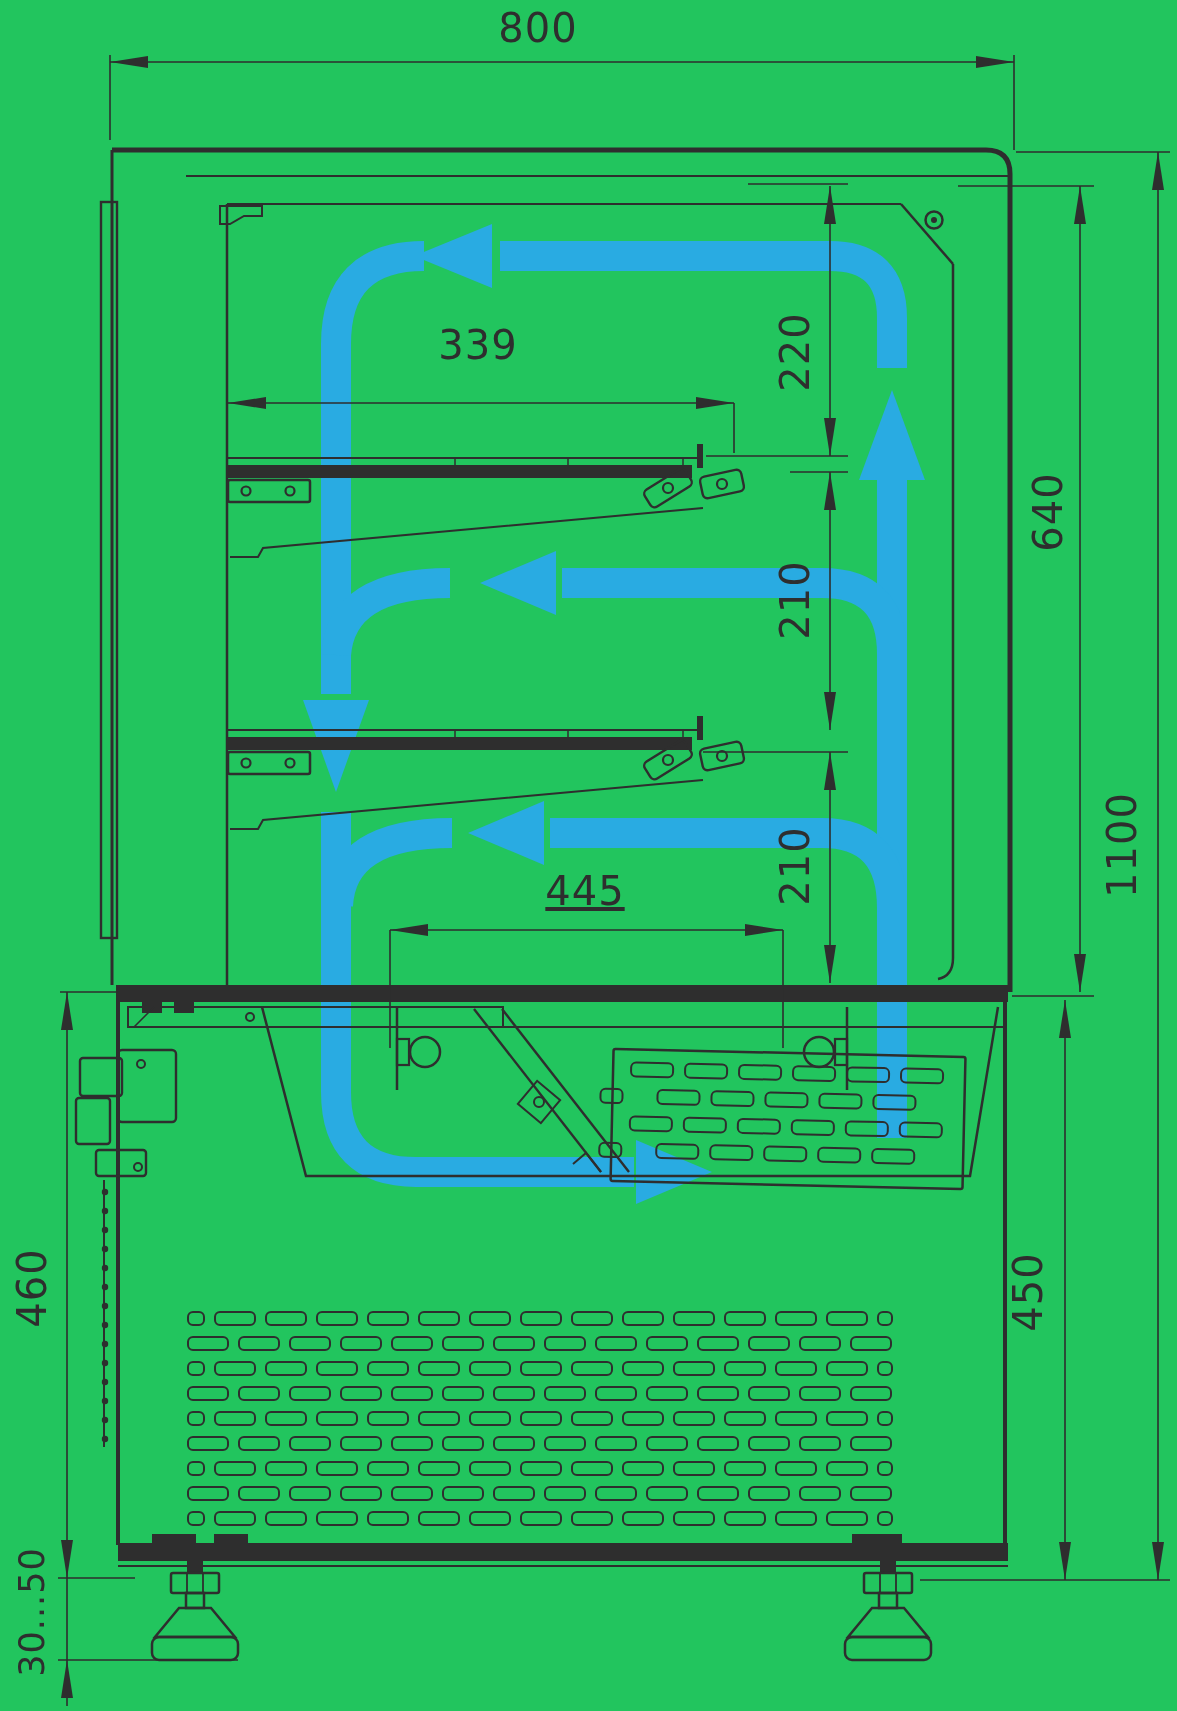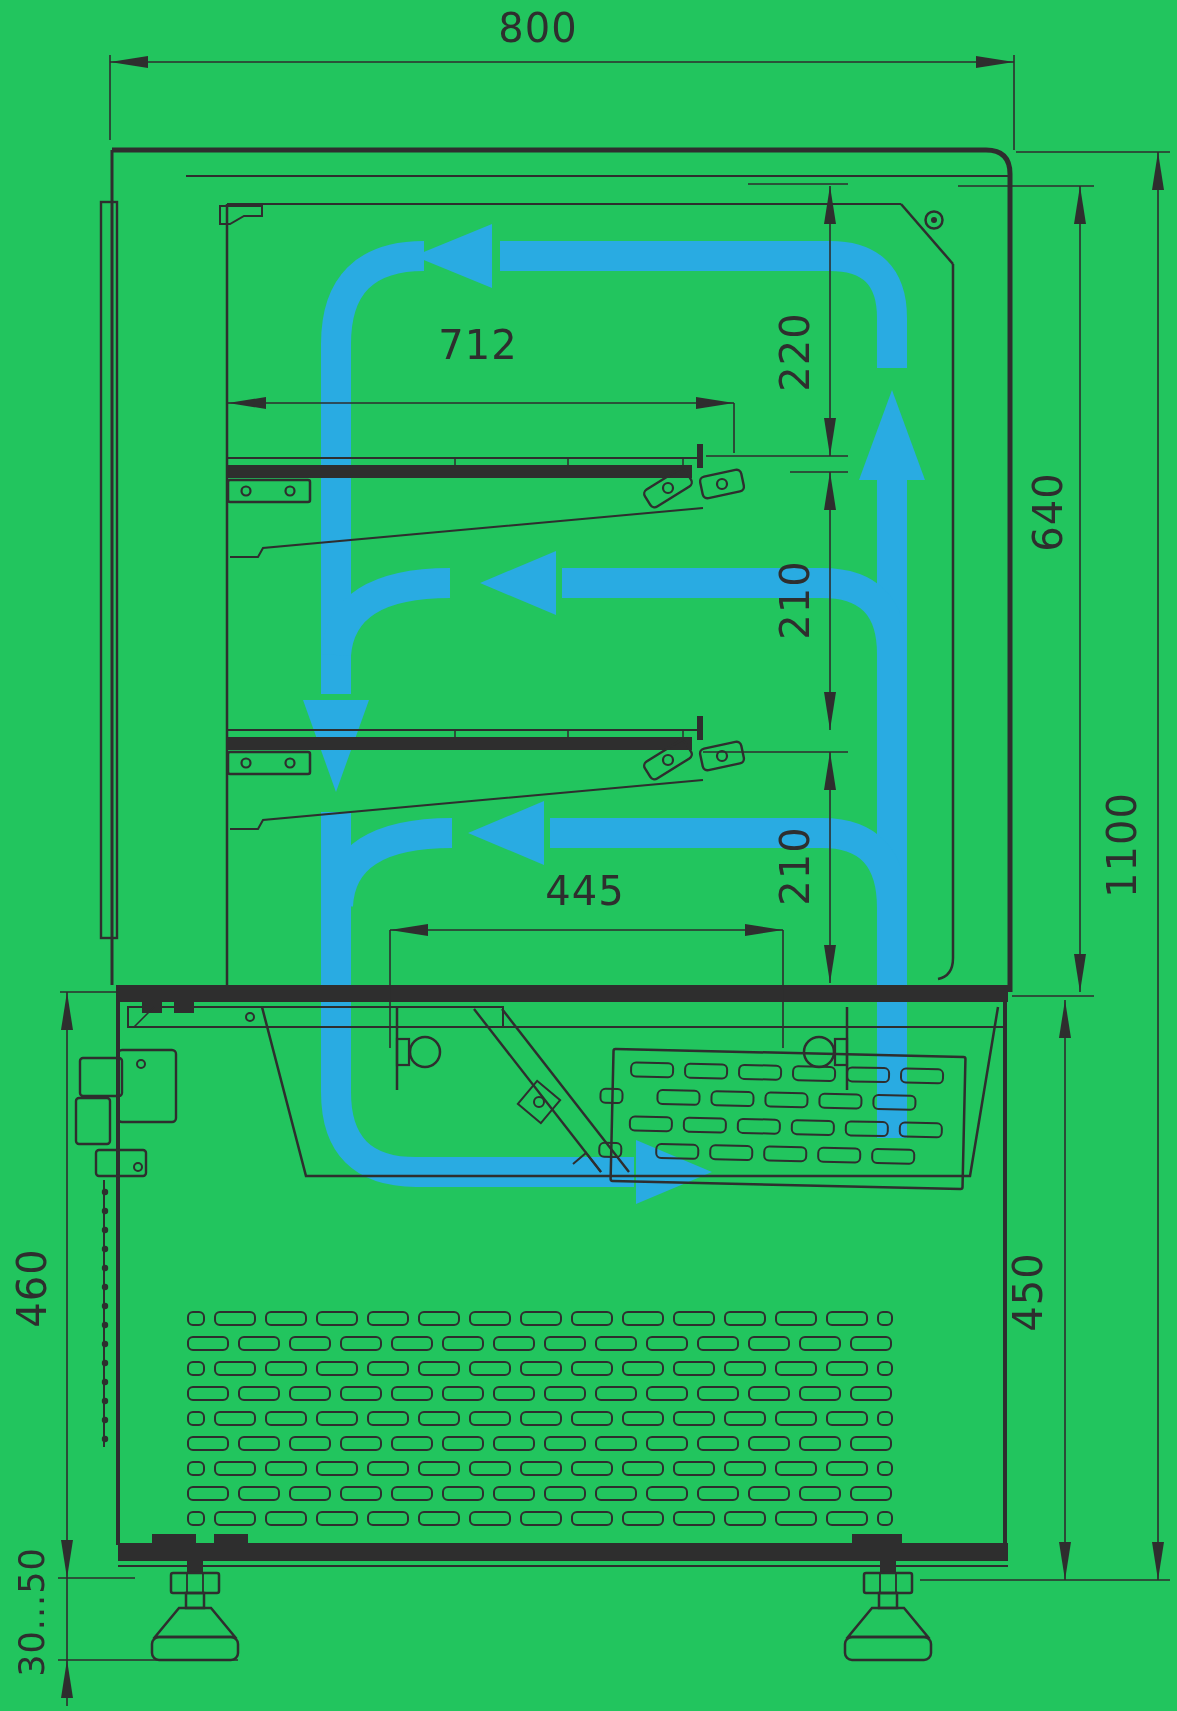--- a/index.html
+++ b/index.html
@@ -369,22 +369,22 @@
           <polygon class="fl" points="67,1578 61,1540 73,1540"></polygon>
     </g>
     <g>
       <path class="ln" d="M67,1578 V1706 M58,1660 H238"></path>
       <polygon class="fl" points="67,1660 61,1698 73,1698"></polygon>
     </g>
   </g>
 </svg>
 
   <span class="dim-label" style="left:538px;top:28px;">800</span>
-  <span class="dim-label" style="left:478px;top:345px;">712</span>
-  <span class="dim-label" style="left:585px;top:891px;">445</span>
+  <span class="dim-label" style="left:478px;top:345px;">339</span>
+  <span class="dim-label" style="left:585px;top:891px;text-decoration:underline;">445</span>
   <span class="dim-label v" style="left:795px;top:352px;">220</span>
   <span class="dim-label v" style="left:795px;top:600px;">210</span>
   <span class="dim-label v" style="left:795px;top:866px;">210</span>
   <span class="dim-label v" style="left:1048px;top:512px;">640</span>
   <span class="dim-label v" style="left:1122px;top:845px;">1100</span>
   <span class="dim-label v" style="left:1028px;top:1292px;">450</span>
   <span class="dim-label v" style="left:32px;top:1288px;">460</span>
   <span class="dim-label v small" style="left:32px;top:1612px;">30...50</span>
 </div>
 

